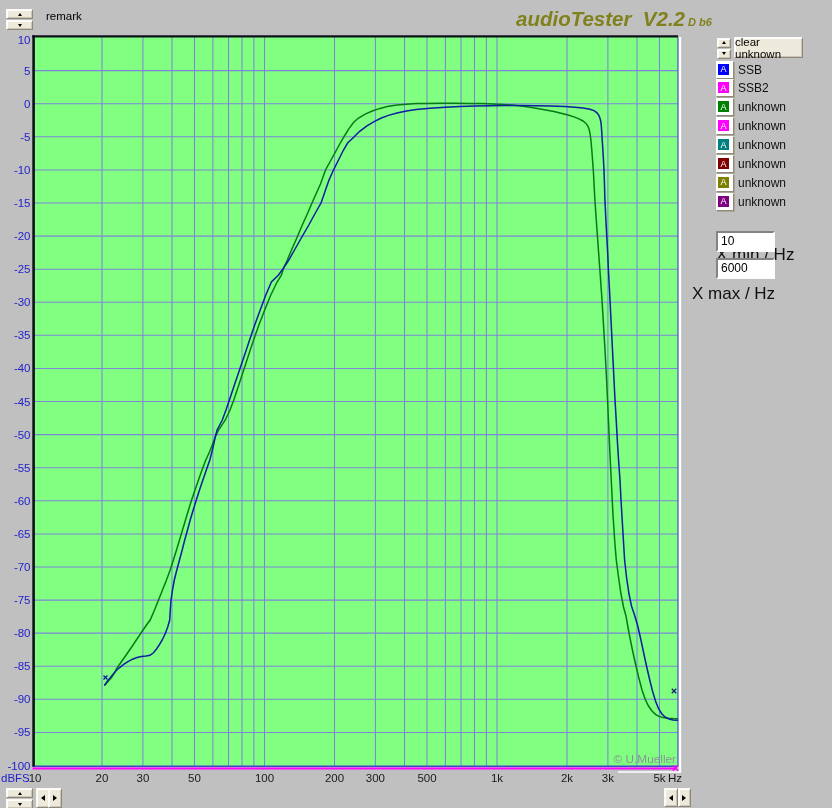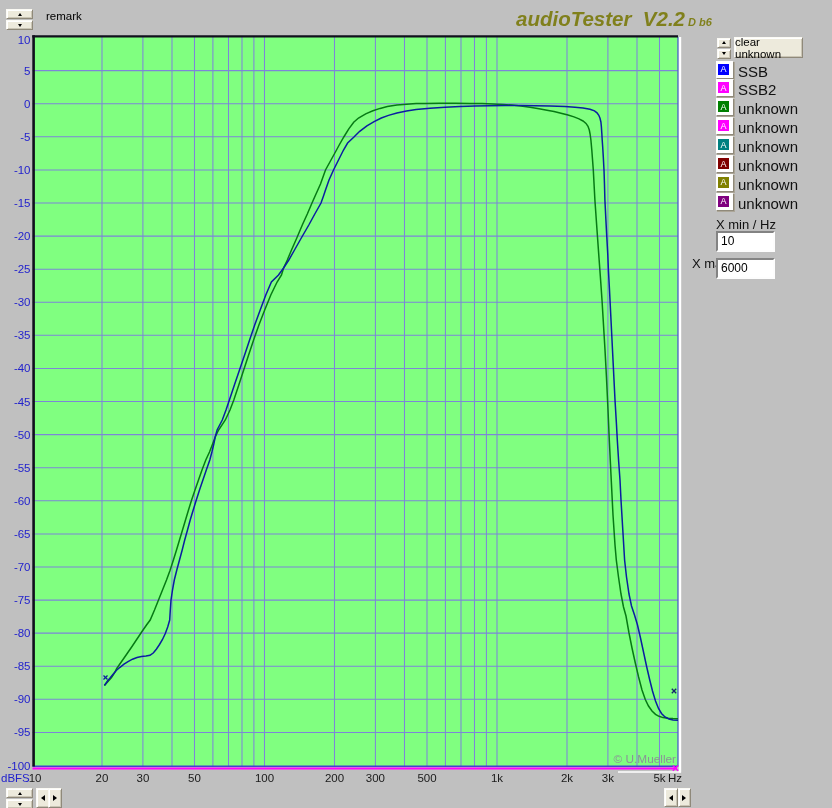--- a/index.html
+++ b/index.html
@@ -20,22 +20,22 @@
  border-right:4.5px solid #000;}
 .tri-r{width:0;height:0;border-top:3.5px solid transparent;border-bottom:3.5px solid transparent;
  border-left:4.5px solid #000;}
 .btn{position:absolute;background:#edeadc;border:1px solid;border-color:#fbfaf4 #8f897a #8f897a #fbfaf4;
  box-shadow:inset 1px 1px 0 #fff,inset -1px -1px 0 #cac5b5;
  display:flex;align-items:center;justify-content:center;font-size:11.5px;color:#000;}
 .legbox{position:absolute;width:16px;height:16px;background:#fff;border:1px solid;
  border-color:#fdfdfd #8f897a #8f897a #fdfdfd;box-shadow:1px 1px 0 #aca698;}
 .legcol{width:11px;height:11px;margin:2px 0 0 1px;color:#fff;font-size:9px;font-weight:normal;
  display:flex;align-items:center;justify-content:center;}
-.leglab{position:absolute;font-size:15px;color:#111;}
-.lab{position:absolute;font-size:13px;color:#111;}
+.leglab{position:absolute;font-size:12px;color:#111;}
+.lab{position:absolute;font-size:17px;color:#111;margin-top:28px;}
 .inp{position:absolute;width:52px;height:16px;background:#fff;border:2px solid;
  border-color:#838383 #fdfdfd #fdfdfd #838383;font-size:12px;color:#000;padding:1px 0 0 3px;}
 </style></head>
 <body>
 <svg width="832" height="808" viewBox="0 0 832 808" style="position:absolute;left:0;top:0">
     <rect x="33.5" y="36.5" width="645.0" height="730.5" fill="#80ff80"></rect>
     <g stroke="#7d86d8" stroke-width="1.05">
       <line x1="102.0" y1="37.0" x2="102.0" y2="766.5"></line>
       <line x1="142.9" y1="37.0" x2="142.9" y2="766.5"></line>
       <line x1="172.0" y1="37.0" x2="172.0" y2="766.5"></line>

